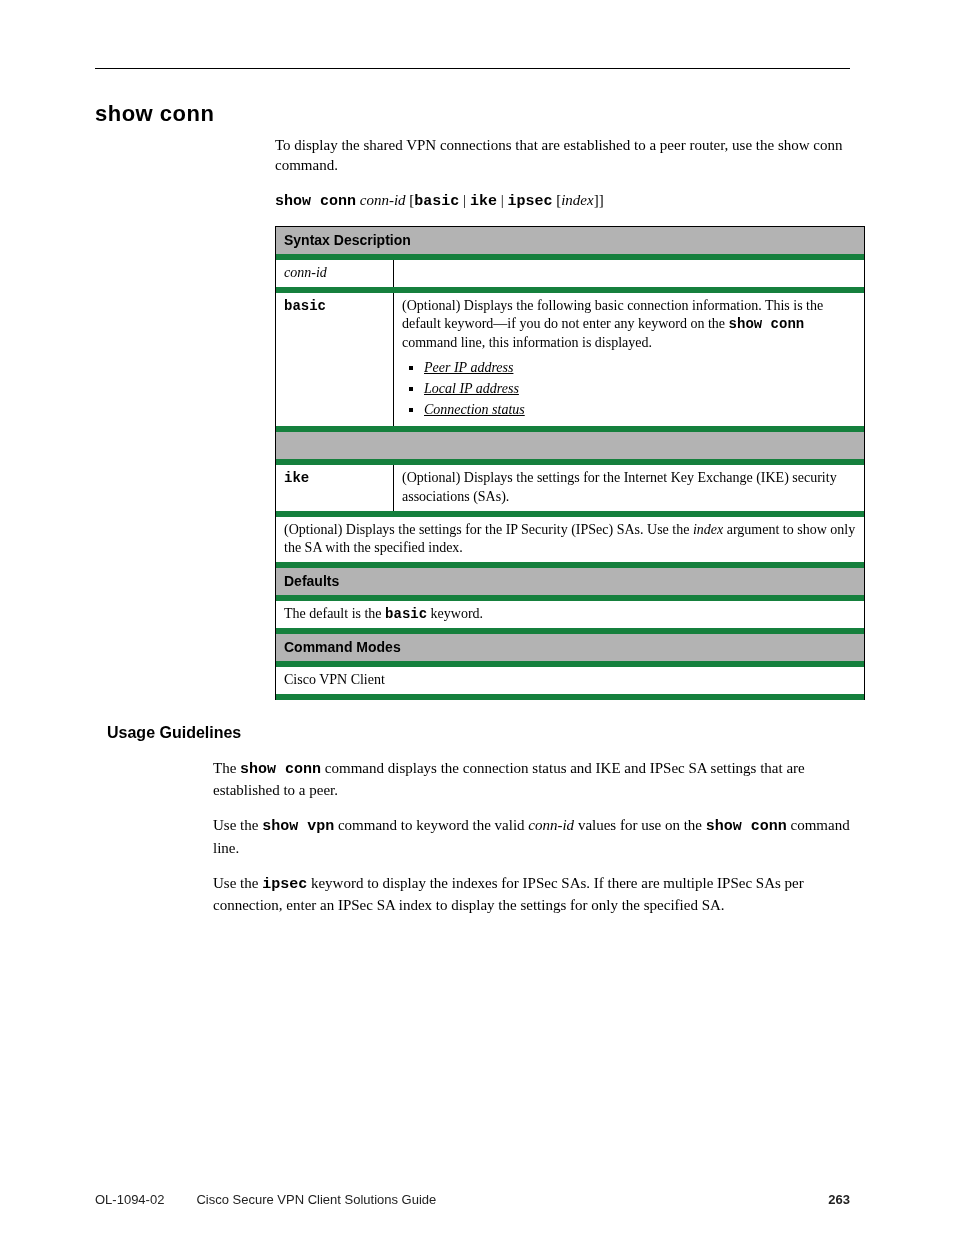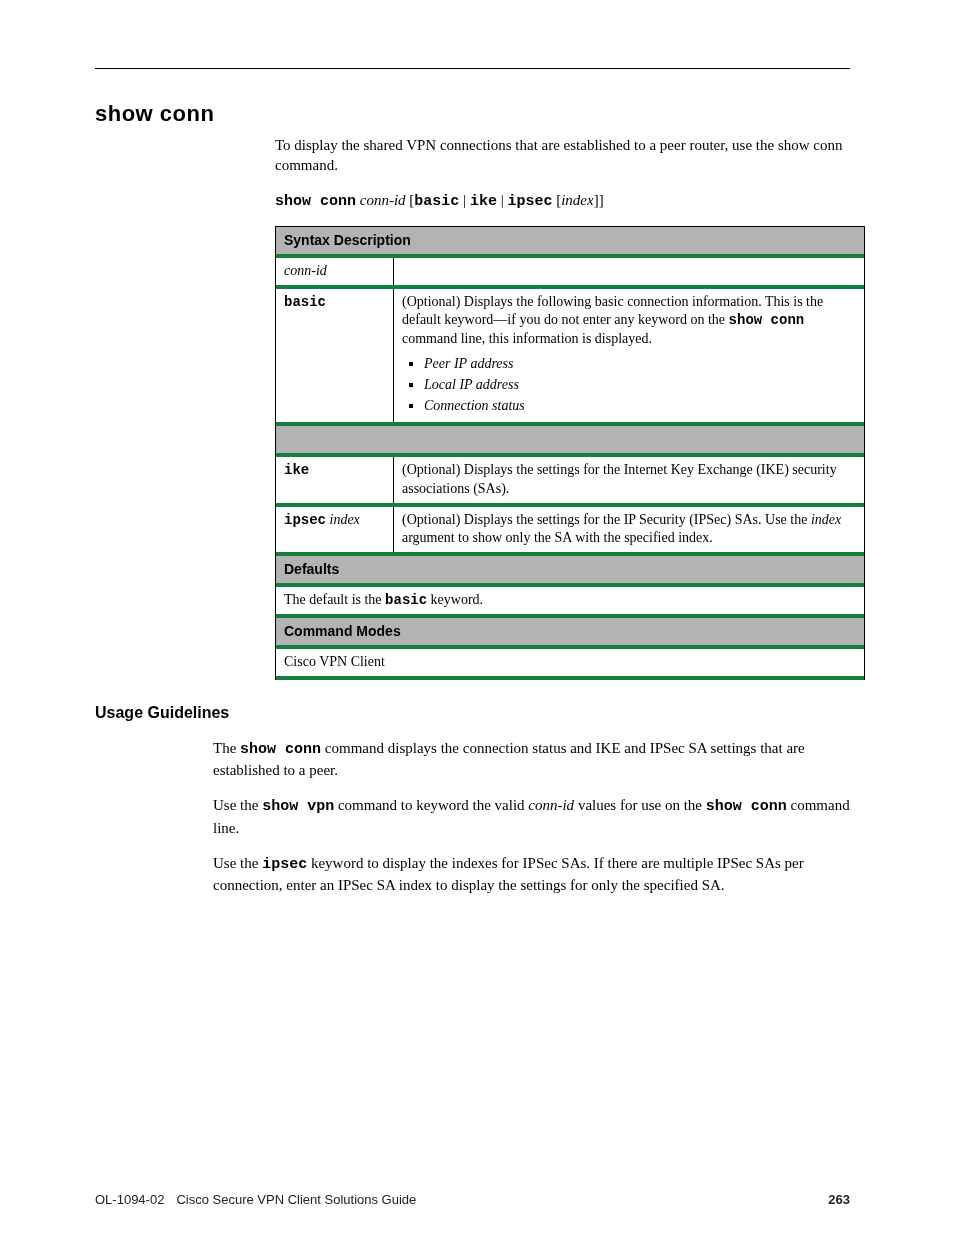--- a/index.html
+++ b/index.html
@@ -44,21 +44,21 @@
   .options-table {
     margin-left: 180px;
     border: 1px solid #000;
     border-bottom: none;
     width: 588px;
     font-size: 14px;
     line-height: 1.35;
   }
   .row {
     display: flex;
-    border-bottom: 4px solid #15803d;
+    border-bottom: 6px solid #15803d;
     box-sizing: border-box;
   }
   .row.header-row {
     background: #b3b3b3;
     font-family: Arial, Helvetica, sans-serif;
     font-weight: 700;
   }
   .cell {
     box-sizing: border-box;
     padding: 4px 8px;
@@ -68,41 +68,41 @@
   .mono-arg {
     font-family: "Courier New", Courier, monospace;
     font-size: 14px;
   }
   .italic { font-style: italic; font-family: "Times New Roman", serif; }
   ul.square {
     list-style-type: square;
     margin: 6px 0 0 0;
     padding-left: 22px;
   }
-  ul.square li { margin-bottom: 2px; font-style: italic; }
+  ul.square li { margin-bottom: 2px; font-style: italic; text-decoration: underline; }
   .body-block {
     margin-left: 118px;
     margin-top: 16px;
     font-size: 15px;
     line-height: 1.42;
   }
   .body-block p { margin: 0 0 14px 0; }
   .mono-inline { font-family: "Courier New", Courier, monospace; }
   .mono { font-family: "Courier New", Courier, monospace; }
   .bold { font-weight: 700; }
   .footer {
     position: absolute;
     left: 95px; right: 90px; bottom: 28px;
     display: flex;
     justify-content: space-between;
     font-family: Arial, Helvetica, sans-serif;
     font-size: 13px;
     color: #222;
   }
-  .footer .left { display:flex; gap:12px; }
+  .footer .left { display:flex; gap:32px; }
 </style>
 </head>
 <body>
 
 <div class="page">
 
   <hr class="header-line">
 
   <div class="section-title">show conn</div>
 
@@ -142,25 +142,20 @@
     <div class="row header-row">
       <div class="cell c2">&nbsp;</div>
     </div>
 
     <div class="row">
       <div class="cell c1 mono-arg bold">ike</div>
       <div class="cell c2">(Optional) Displays the settings for the Internet Key Exchange (IKE) security associations (SAs).</div>
     </div>
 
     <div class="row">
-      <div class="cell c1">
-        <span class="mono-arg bold">ipsec</span>
-        <span> </span>
-        <span class="mono-arg italic">index</span>
-      </div>
       <div class="cell c2">
         <span>(Optional) Displays the settings for the IP Security (IPSec) SAs. Use the </span><span class="italic">index</span><span> argument to show only the SA with the specified index.</span>
       </div>
     </div>
 
     <div class="row header-row">
       <div class="cell c2">Defaults</div>
     </div>
 
     <div class="row">
@@ -172,21 +167,21 @@
     <div class="row header-row">
       <div class="cell c2">Command Modes</div>
     </div>
 
     <div class="row">
       <div class="cell c2">Cisco VPN Client</div>
     </div>
 
   </div>
 
-  <div class="subtitle" style="margin-left:0;">Usage Guidelines</div>
+  <div class="subtitle" style="margin-left:12px;">Usage Guidelines</div>
 
   <div class="body-block">
     <p>
       <span>The </span><span class="mono-inline bold">show conn</span><span> command displays the connection status and IKE and IPSec SA settings that are established to a peer.</span>
     </p>
     <p>
       <span>Use the </span><span class="mono-inline bold">show vpn</span><span> command to keyword the valid </span><span class="italic">conn-id</span><span> values for use on the </span><span class="mono-inline bold">show conn</span><span> command line.</span>
     </p>
     <p>
       <span>Use the </span><span class="mono-inline bold">ipsec</span><span> keyword to display the indexes for IPSec SAs. If there are multiple IPSec SAs per connection, enter an IPSec SA index to display the settings for only the specified SA.</span>

